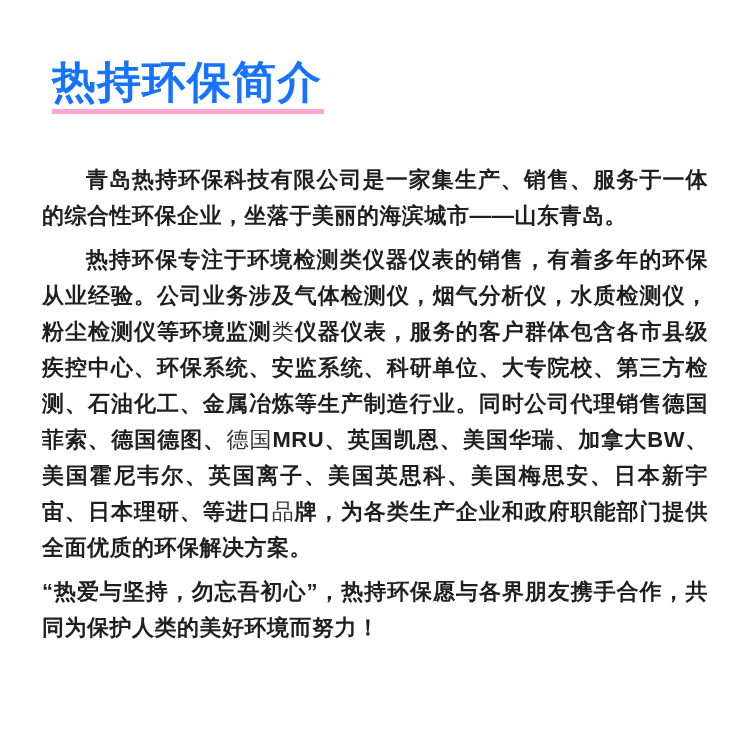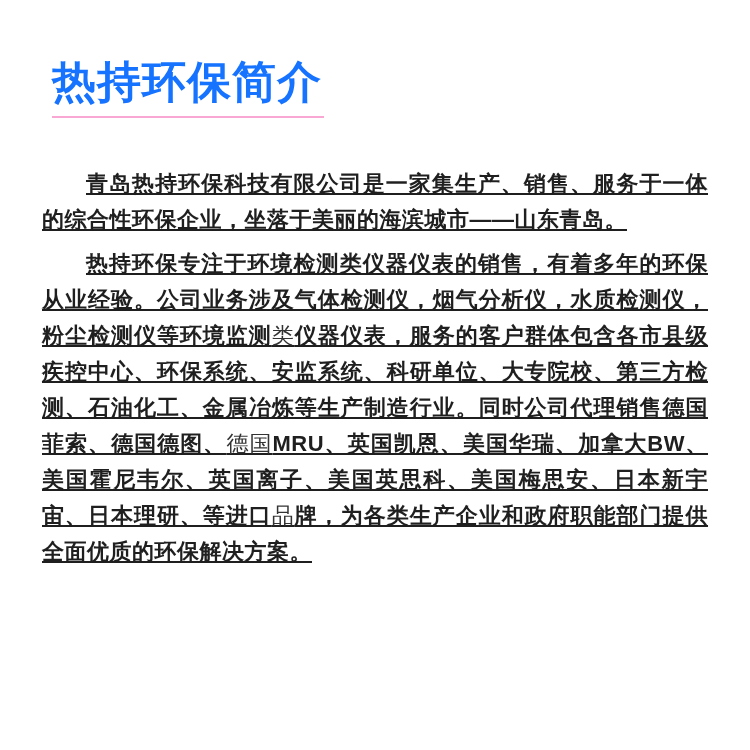--- a/index.html
+++ b/index.html
@@ -13,53 +13,53 @@
     height: 750px;
     box-sizing: border-box;
     background: #ffffff;
     padding: 58px 42px 0 42px;
     overflow: hidden;
     font-family: "Liberation Sans", "DejaVu Sans", sans-serif;
   }
   .title {
     display: inline-block;
     margin: 0 0 0 10px;
-    padding: 0 2px 10px 0;
+    padding: 0 2px 3px 0;
     font-size: 44px;
     line-height: 48px;
     font-weight: 700;
     color: #1673ff;
-    border-bottom: 2px solid #f9a8d4;
+    border-bottom: 5px solid #f9a8d4;
     letter-spacing: 1px;
   }
   .article {
     margin-top: 48px;
   }
   .para {
     margin: 0 0 8px 0;
     font-size: 22px;
     line-height: 36px;
     font-weight: 700;
     color: #1f1f1f;
     text-align: justify;
     letter-spacing: 0.5px;
   }
   .para.indent {
     text-indent: 2em;
-    text-decoration: underline;
   }
   .para .alt {
     font-family: "Liberation Serif", "DejaVu Serif", serif;
     font-weight: 400;
     color: #333333;
   }
 </style>
 </head>
 <body>
 
 <div class="page">
   <h1 class="title">热持环保简介</h1>
 
   <div class="article">
       <p class="para indent"><span class="seg">青岛热持环保科技有限公司是一家集生产、销售、服务于一体的综合性环保企业，坐落于美丽的海滨城市——山东青岛。</span></p>
       <p class="para indent"><span class="seg">热持环保专注于环境检测类仪器仪表的销售，有着多年的环保从业经验。公司业务涉及气体检测仪，烟气分析仪，水质检测仪，粉尘检测仪等环境监测</span><span class="alt">类</span><span class="seg">仪器仪表，服务的客户群体包含各市县级疾控中心、环保系统、安监系统、科研单位、大专院校、第三方检测、石油化工、金属冶炼等生产制造行业。同时公司代理销售德国菲索、德国德图、</span><span class="alt">德国</span><span class="seg">MRU、英国凯恩、美国华瑞、加拿大BW、美国霍尼韦尔、英国离子、美国英思科、美国梅思安、日本新宇宙、日本理研、等进口</span><span class="alt">品</span><span class="seg">牌，为各类生产企业和政府职能部门提供全面优质的环保解决方案。</span></p>
+      <p class="para"><span class="seg">“热爱与坚持，勿忘吾初心”，热持环保愿与各界朋友携手合作，共同为保护人类的美好环境而努力！</span></p>
     </div>
 </div>
 
 </body></html>

